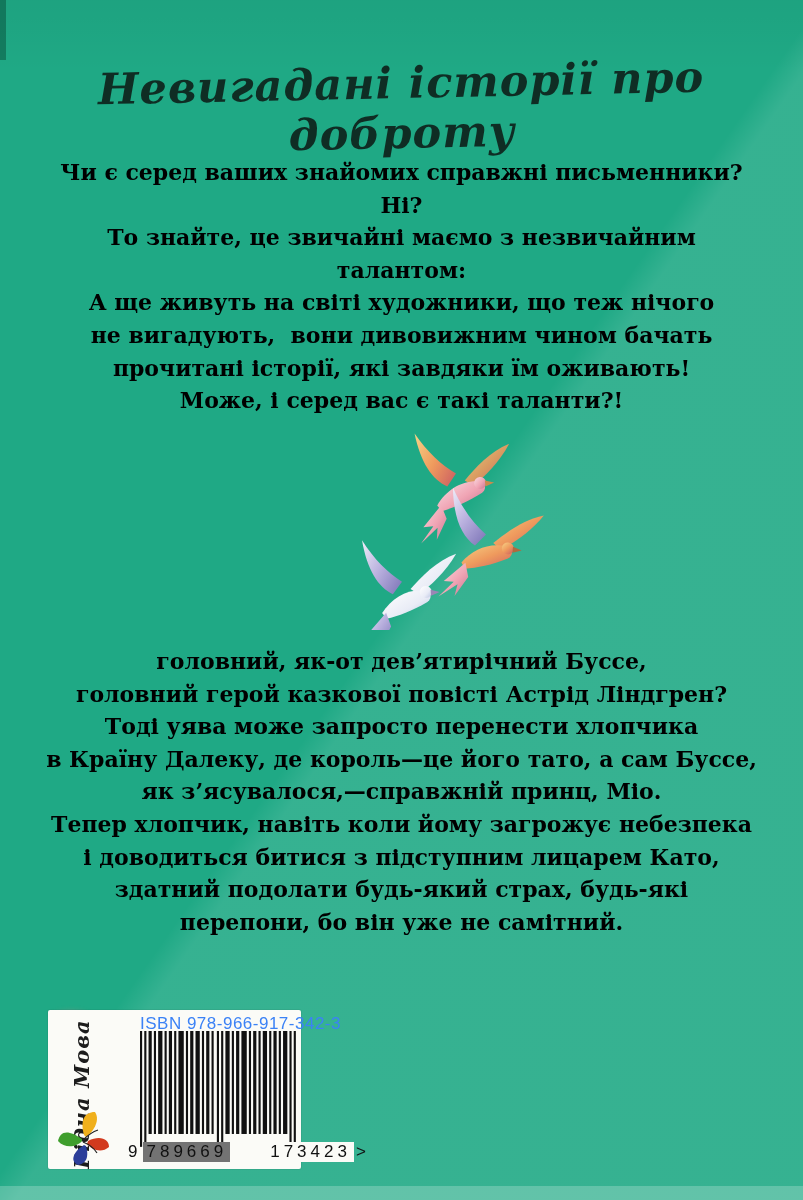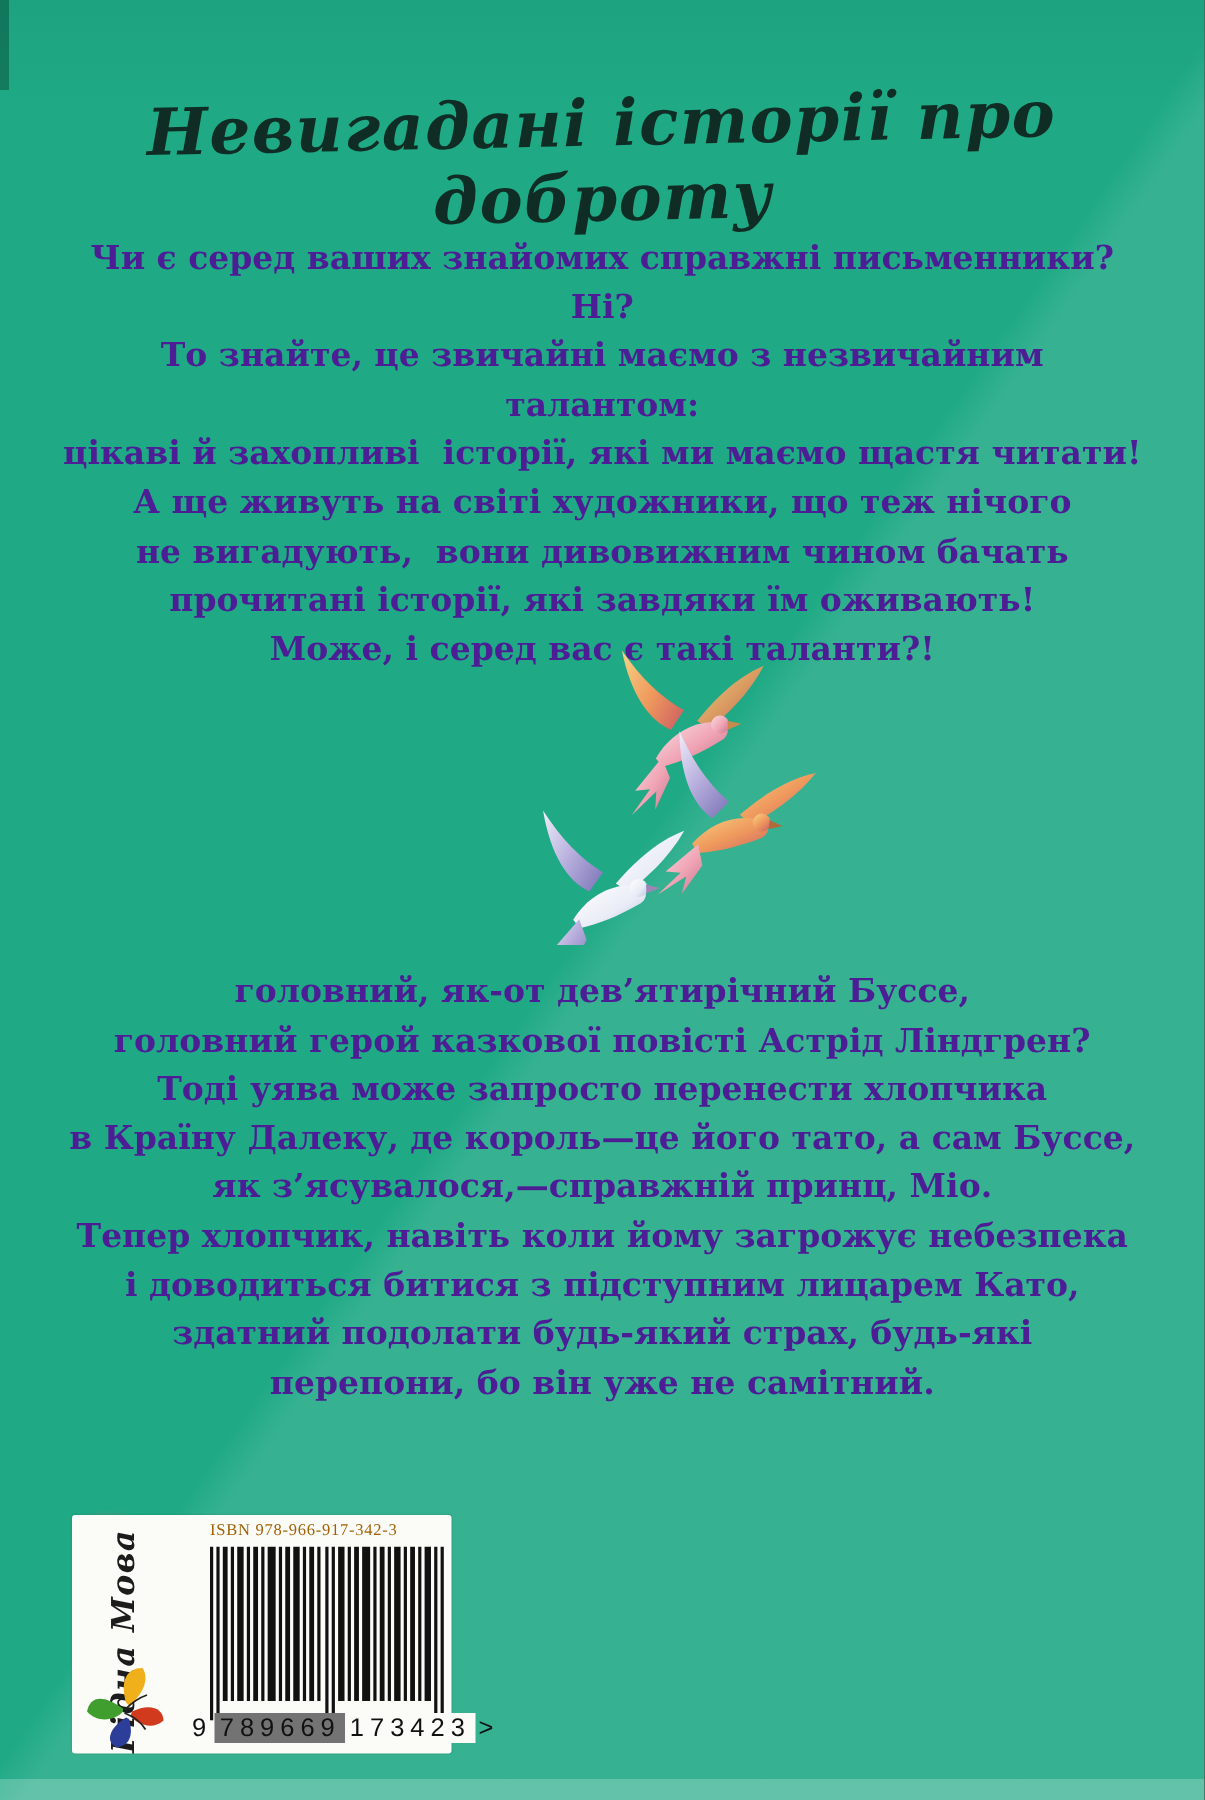--- a/index.html
+++ b/index.html
@@ -37,21 +37,21 @@
     margin:0;text-align:center;
     font-size:43px;font-weight:600;font-style:italic;
     letter-spacing:1px;
     color:#0f2d24;
     transform:rotate(-1.2deg);
   }
 
   .para{
     position:absolute;left:40px;right:40px;
     text-align:center;
-    color:#4c1d95;
+    color:#000000;
     font-size:22px;font-weight:700;
     line-height:32.6px;
   }
   .para .line{white-space:pre-wrap;}
   .intro{top:156px;}
   .annotation{top:645px;}
 
   .doves{
     position:absolute;left:328px;top:418px;width:218px;height:212px;
   }
@@ -67,52 +67,51 @@
     transform:rotate(-90deg);
     text-align:center;
     font-style:italic;font-weight:600;font-size:21px;
     color:#1c1c1c;
     font-family:"DejaVu Serif", serif;
     letter-spacing:1px;
   }
   .leaves{position:absolute;left:6px;top:96px;}
   .isbn{
     position:absolute;left:92px;top:4px;width:158px;
-    font-family:Liberation Serif, serif;
-    font-size:11px;letter-spacing:0.5px;color:#a16207;
+    font-family:Liberation Sans, sans-serif;
+    font-size:17px;letter-spacing:0.5px;color:#3b82f6;
     white-space:nowrap;
   }
   .barcode{position:absolute;left:92px;top:21px;}
   .barcode-digits{
     position:absolute;left:80px;top:132px;width:176px;
     display:flex;align-items:baseline;
     font-family:"Liberation Sans", sans-serif;
     font-size:17px;color:#111;
   }
   .barcode-digits .d9{margin-right:6px;}
   .barcode-digits .g1{background:#737373;padding:0 3px;letter-spacing:4px;text-align:right;}
-  .barcode-digits .g2{background:#fbfbf7;padding:0 3px;letter-spacing:4px;}
+  .barcode-digits .g2{background:#fbfbf7;padding:0 3px;letter-spacing:4px;margin-left:37px;}
   .barcode-digits .gt{margin-left:2px;}
 </style>
 </head>
 <body>
 
 <div class="cover">
 
   <div class="sheen"></div>
   <div class="bottom-strip"></div>
   <div class="edge-dark"></div>
   <div class="smudge"></div>
 
   <h1 class="title">Невигадані історії про доброту</h1>
 
   <div class="para intro">
     <div class="line">Чи є серед ваших знайомих справжні письменники? Ні?</div>
     <div class="line">То знайте, це звичайні маємо з незвичайним талантом:</div>
-    <div class="line">цікаві й захопливі  історії, які ми маємо щастя читати!</div>
     <div class="line">А ще живуть на світі художники, що теж нічого</div>
     <div class="line">не вигадують,  вони дивовижним чином бачать</div>
     <div class="line">прочитані історії, які завдяки їм оживають!</div>
     <div class="line">Може, і серед вас є такі таланти?!</div>
   </div>
 
   <div class="doves">
     <svg width="218" height="212" viewBox="0 0 218 212">
       <defs>
         <linearGradient id="gOr" x1="0" y1="0" x2="1" y2="1">

